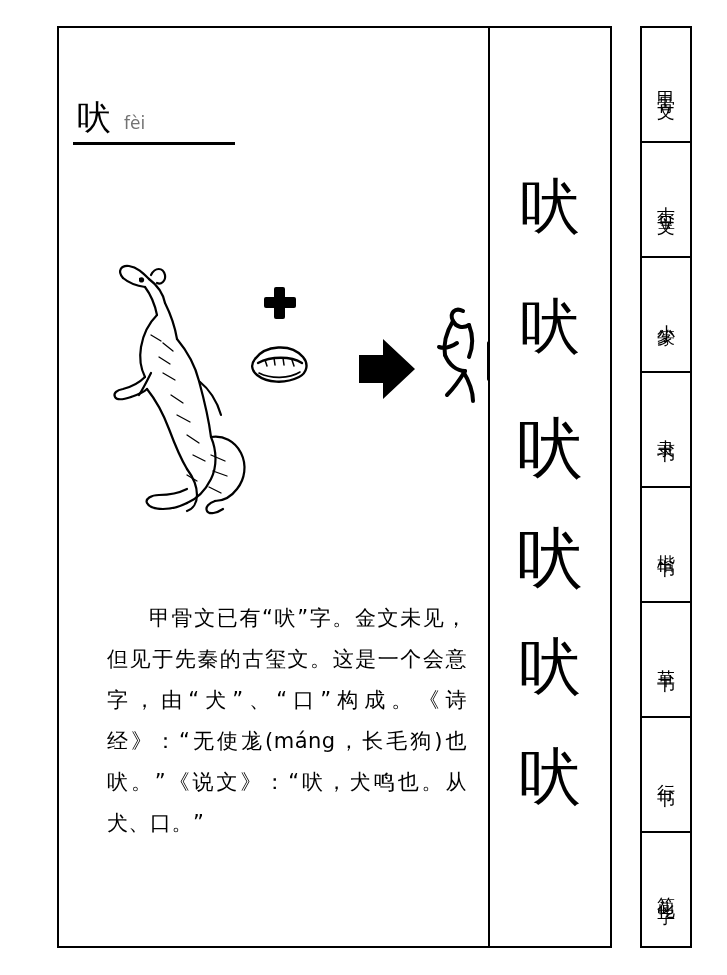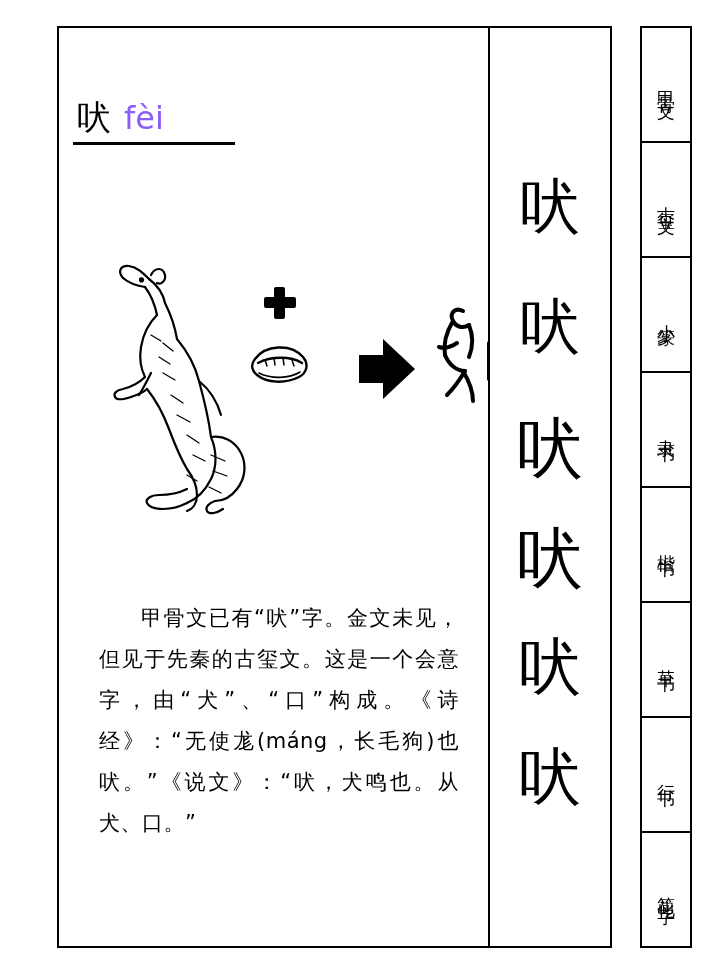--- a/index.html
+++ b/index.html
@@ -46,24 +46,24 @@
     gap: 12px;
     padding-left: 6px;
   }
   .hz {
     font-size: 34px;
     font-family: "DejaVu Sans", sans-serif;
     line-height: 1;
     letter-spacing: 1px;
   }
   .pinyin {
-    font-size: 32px;
+    font-size: 17px;
     font-family: "DejaVu Sans", sans-serif;
     line-height: 1;
-    color: #8b5cf6;
+    color: #737373;
   }
   .headword-rule {
     margin-top: 8px;
     margin-left: 2px;
     width: 162px;
     height: 3px;
     background: #000;
   }
 
   
@@ -72,21 +72,21 @@
     left: 0;
     top: 195px;
     width: 429px;
     height: 320px;
   }
   .illus svg { display: block; }
 
   
   .para {
     position: absolute;
-    left: 40px;
+    left: 48px;
     top: 570px;
     width: 360px;
     font-family: "DejaVu Sans", sans-serif;
     font-size: 21px;
     line-height: 1.95;
     text-indent: 42px;
     letter-spacing: 0.5px;
     text-align: justify;
   }
 

